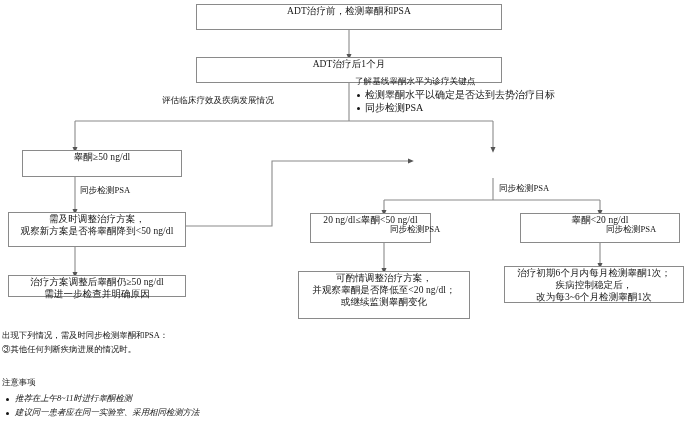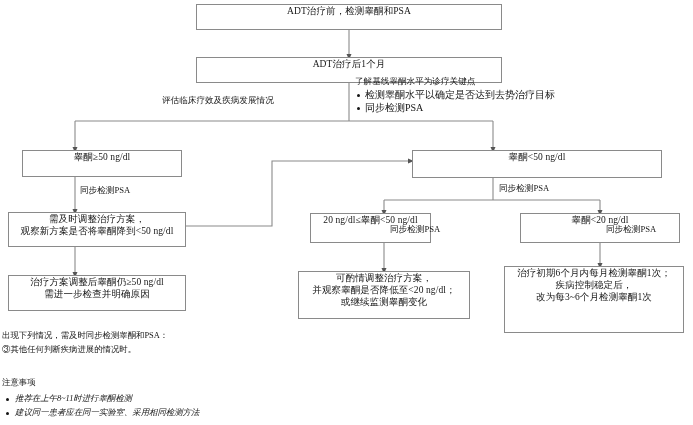--- a/index.html
+++ b/index.html
@@ -186,55 +186,52 @@
     <div>检测睾酮水平以确定是否达到去势治疗目标</div>
     <div>同步检测PSA</div>
   </div>
 
   <div class="node" style="left:22px; top:150px; width:160px; height:27px;">
     <span class="inner">睾酮≥50 ng/dl</span>
   </div>
 
   <div class="edge-label" style="left:80px; top:185px;">同步检测PSA</div>
 
-  <div class="node" style="left:412px; top:150px; width:250px; height:28px;">
-    <span class="inner">睾酮&lt;50 ng/dl</span>
-  </div>
 
   <div class="edge-label" style="left:499px; top:183px;">同步检测PSA</div>
 
   <div class="node" style="left:8px; top:212px; width:178px; height:35px;">
     <span class="inner">需及时调整治疗方案，
 观察新方案是否将睾酮降到&lt;50 ng/dl</span>
   </div>
 
   <div class="node" style="left:310px; top:213px; width:121px; height:30px;">
     <span class="inner">20 ng/dl≤睾酮&lt;50 ng/dl</span>
   </div>
 
   <div class="edge-label" style="left:390px; top:224px;">同步检测PSA</div>
 
   <div class="node" style="left:520px; top:213px; width:160px; height:30px;">
     <span class="inner">睾酮&lt;20 ng/dl</span>
   </div>
 
   <div class="edge-label" style="left:606px; top:224px;">同步检测PSA</div>
 
-  <div class="node" style="left:8px; top:275px; width:178px; height:36px;">
+  <div class="node" style="left:8px; top:275px; width:178px; height:22px;">
     <span class="inner">治疗方案调整后睾酮仍≥50 ng/dl
 需进一步检查并明确原因</span>
   </div>
 
   <div class="node" style="left:298px; top:271px; width:172px; height:48px;">
     <span class="inner">可酌情调整治疗方案，
 并观察睾酮是否降低至&lt;20 ng/dl；
 或继续监测睾酮变化</span>
   </div>
 
-  <div class="node" style="left:504px; top:266px; width:180px; height:67px;">
+  <div class="node" style="left:504px; top:266px; width:180px; height:37px;">
     <span class="inner">治疗初期6个月内每月检测睾酮1次；
 疾病控制稳定后，
 改为每3~6个月检测睾酮1次</span>
   </div>
 
   <div class="foot" style="top:330px;">出现下列情况，需及时同步检测睾酮和PSA：</div>
 
   <div class="foot-list" style="top:344px;">
     <div>③其他任何判断疾病进展的情况时。</div>
   </div>

